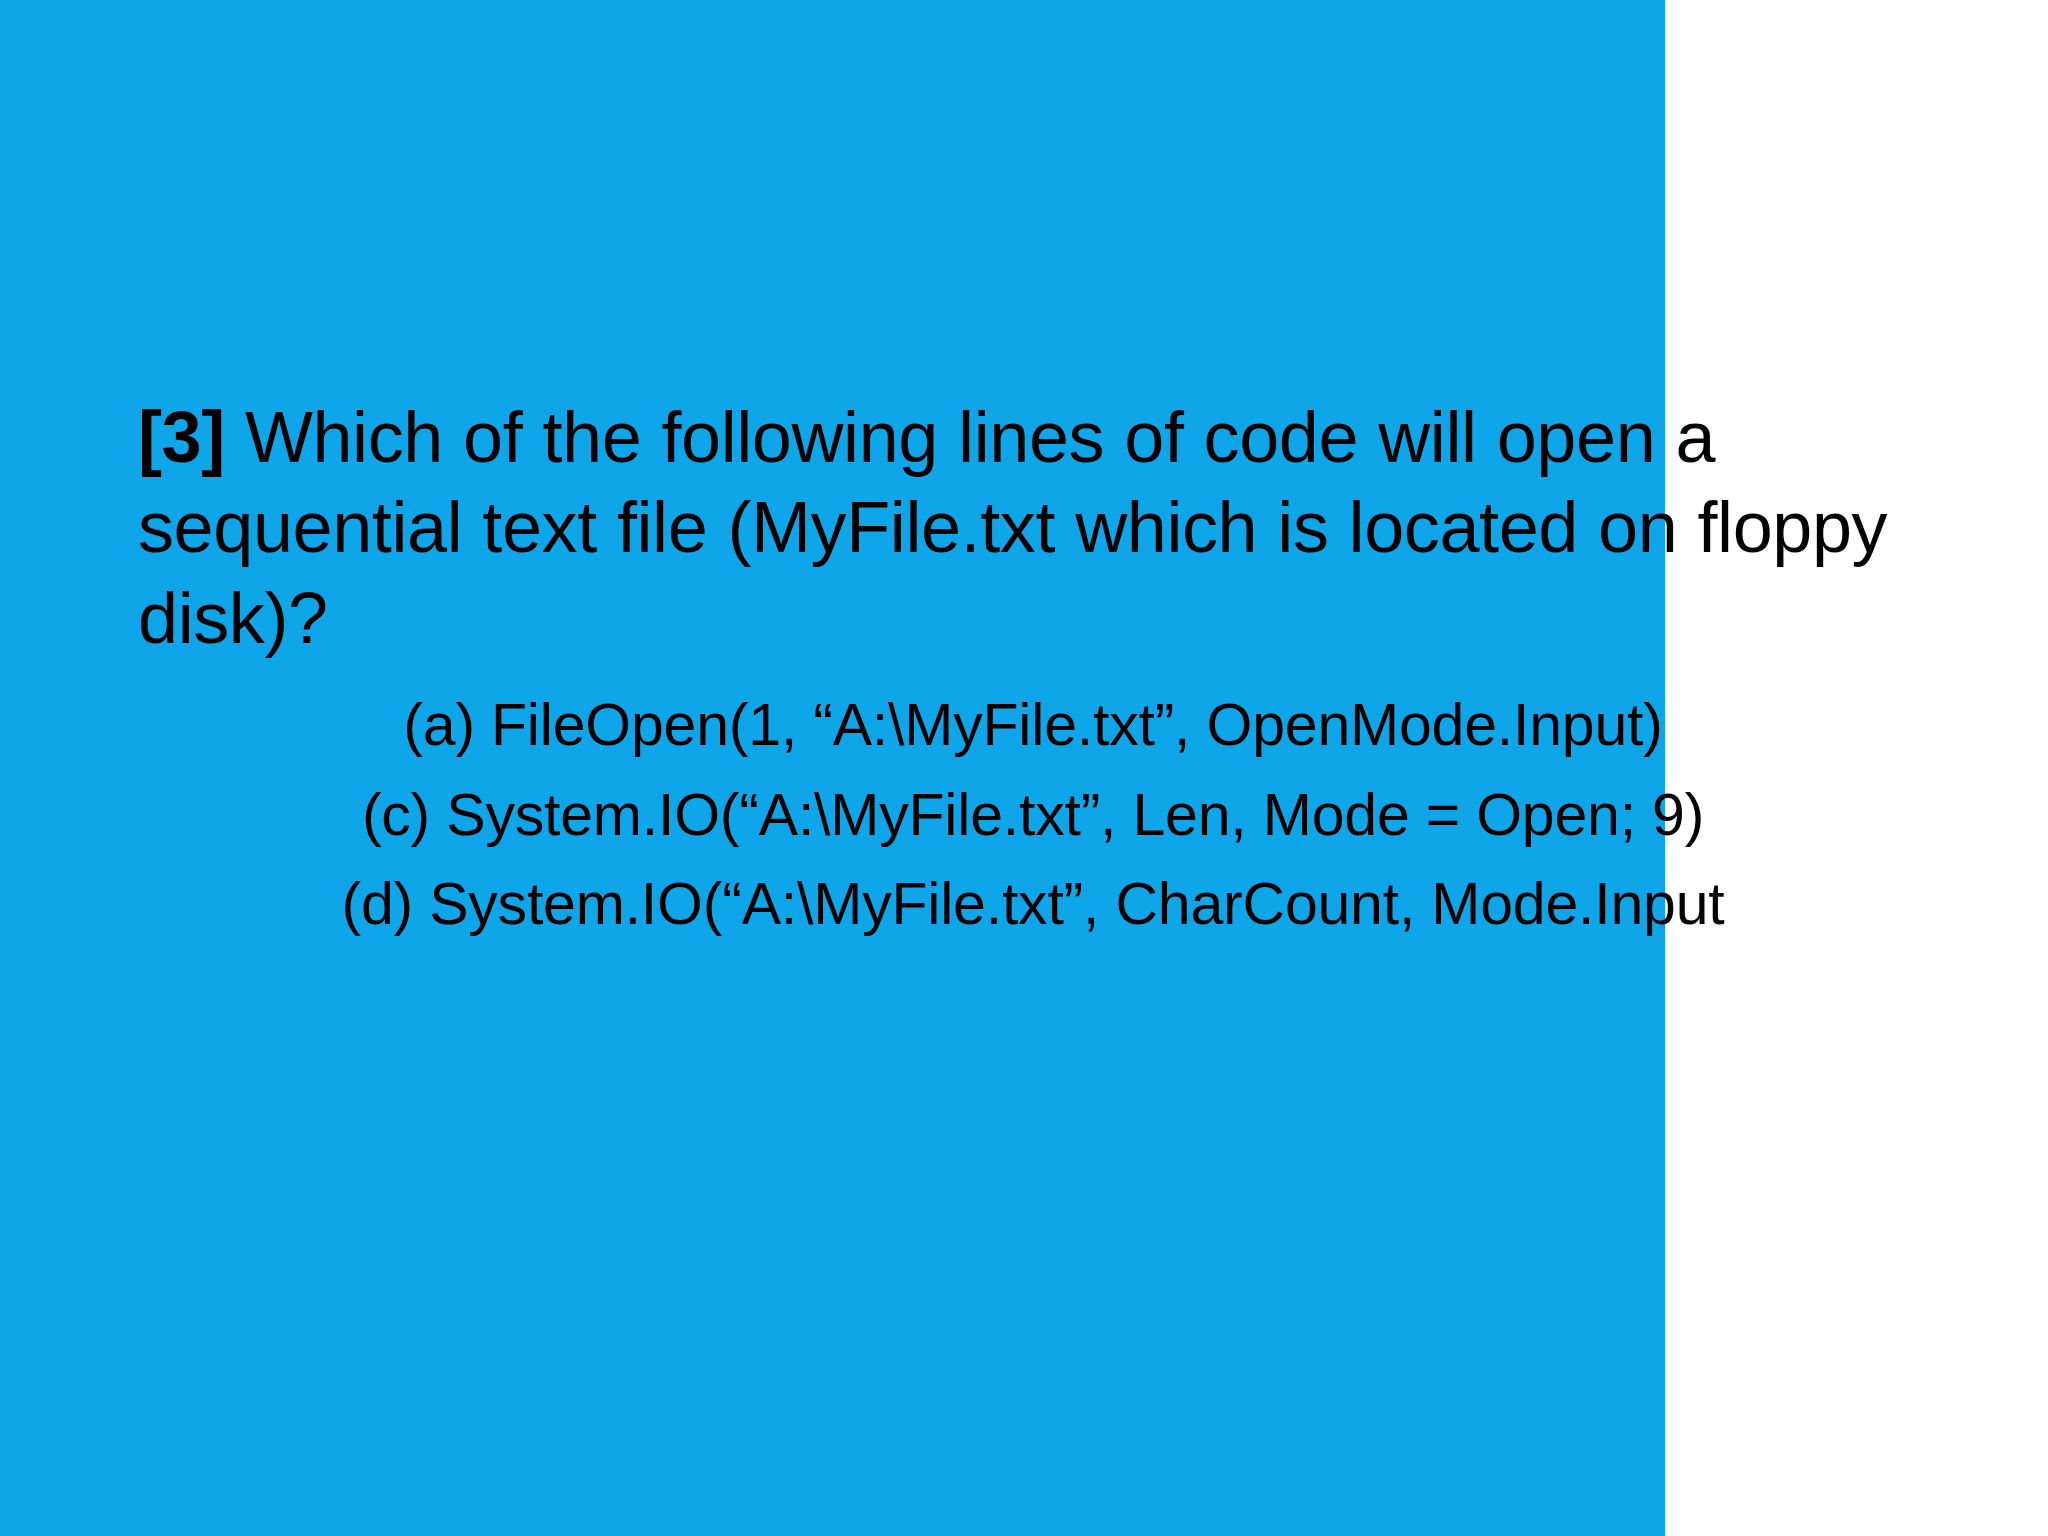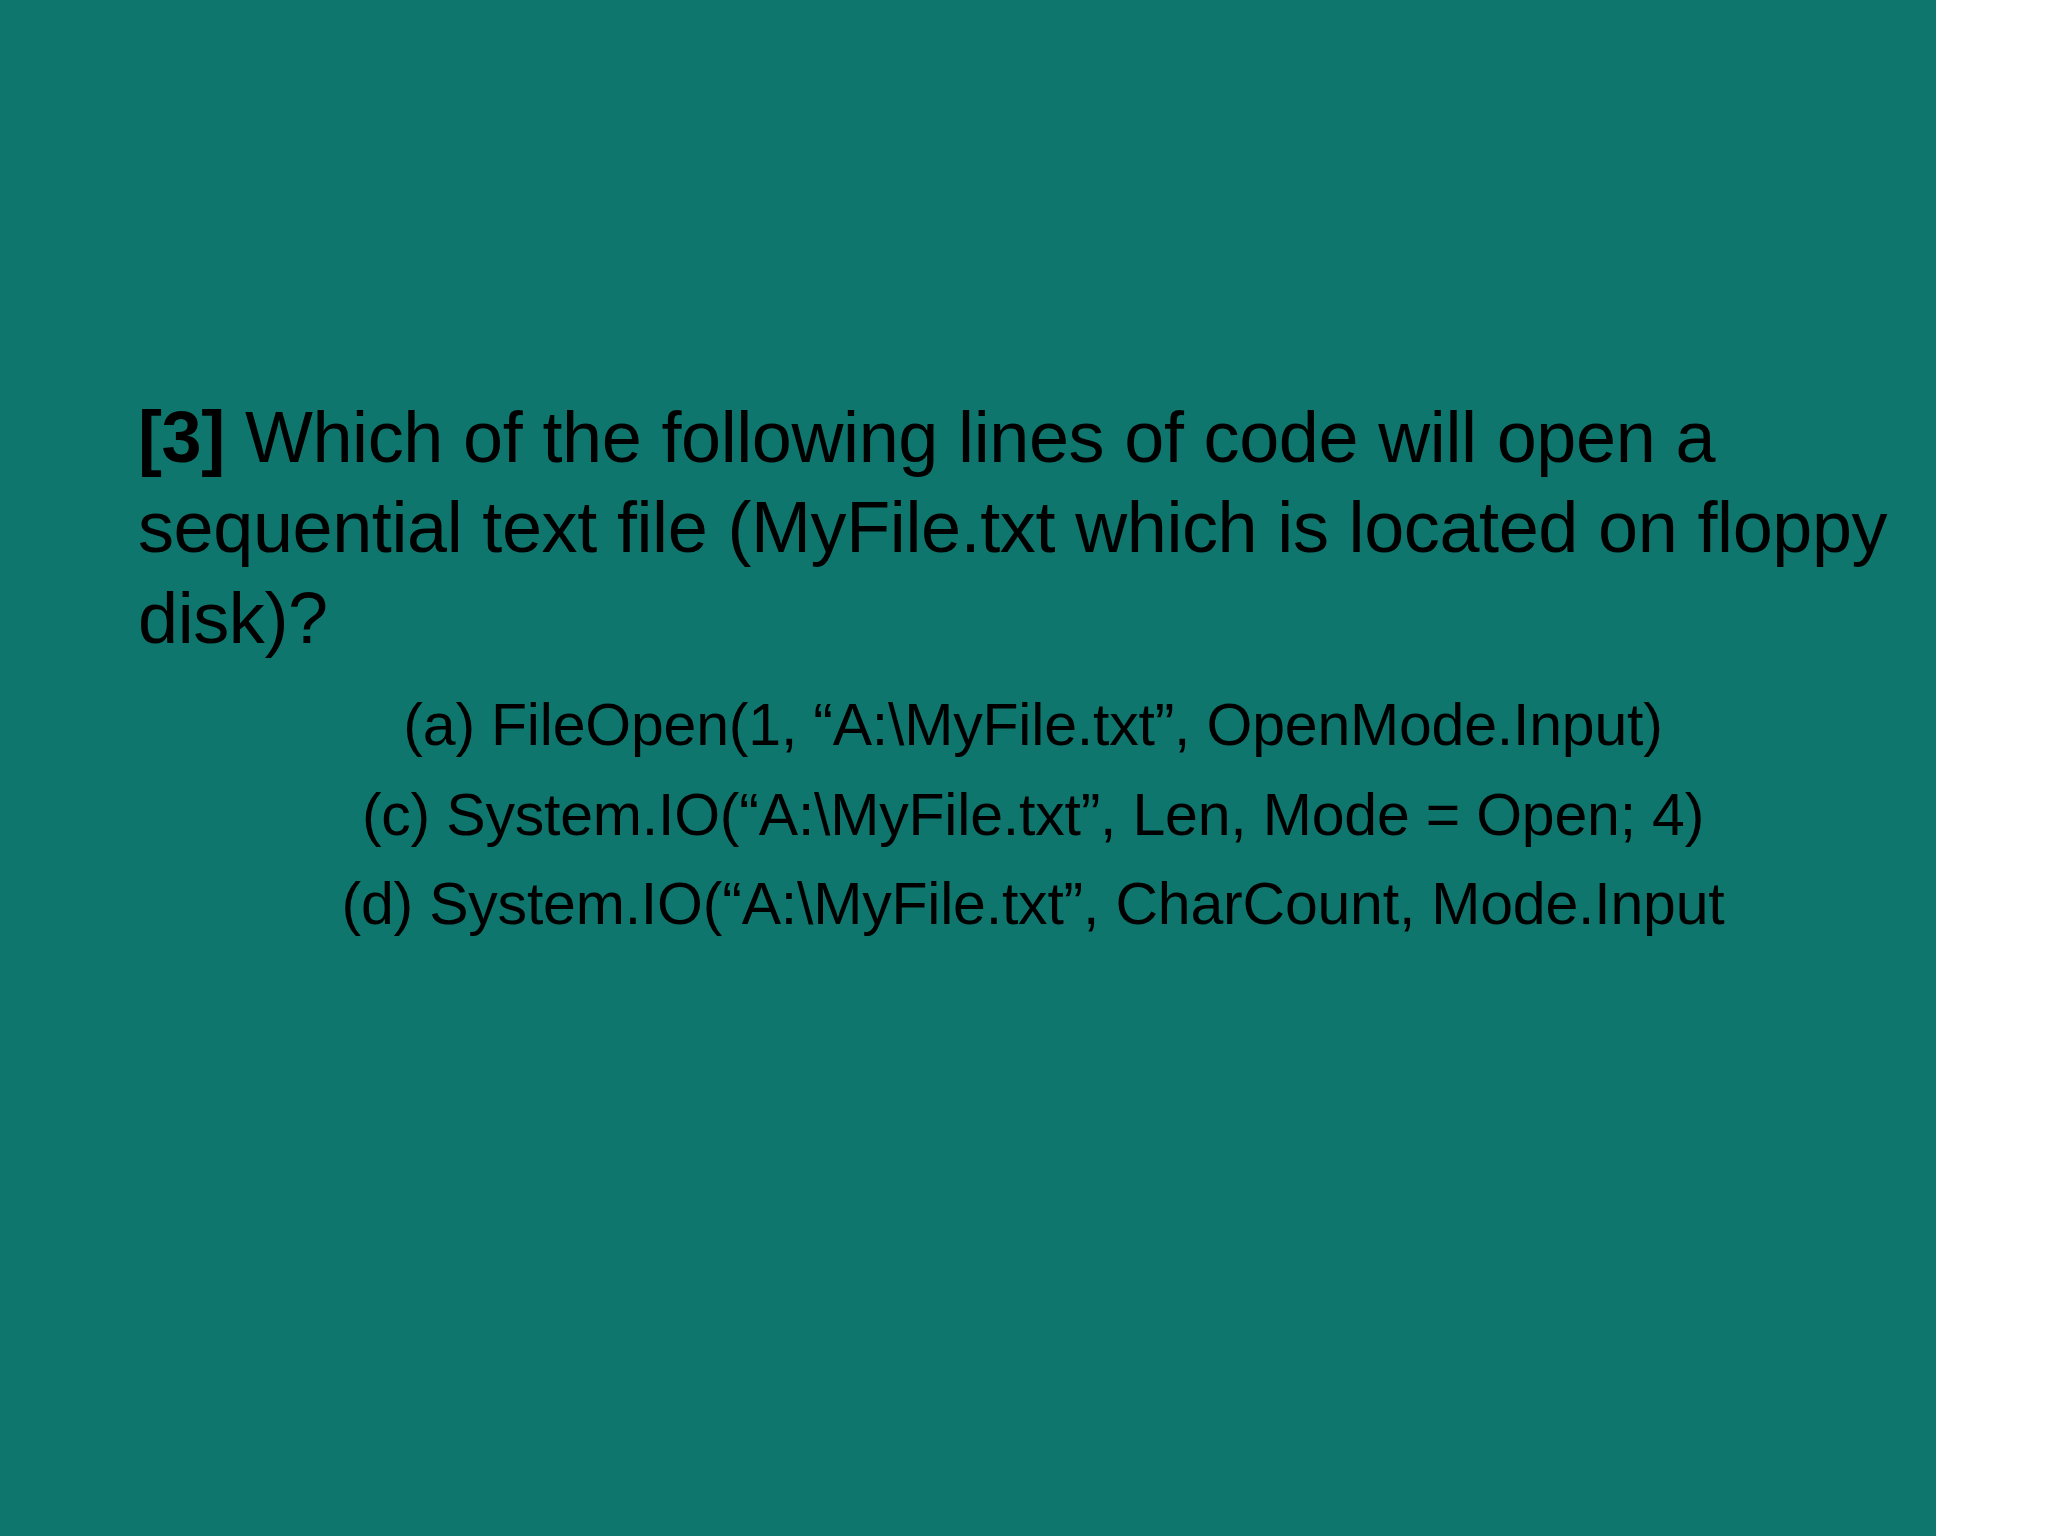--- a/index.html
+++ b/index.html
@@ -11,23 +11,23 @@
     width: 2048px;
     height: 1536px;
     overflow: hidden;
     font-family: "Liberation Sans", "DejaVu Sans", sans-serif;
     color: #000000;
     -webkit-font-smoothing: antialiased;
   }
 
   .slide {
     position: relative;
-    width: 1936px;
+    width: 1665px;
     height: 1536px;
-    background: #0f766e;
+    background: #0ea5e9;
     box-sizing: border-box;
   }
 
   .content-block {
     position: absolute;
     left: 138px;
     top: 392px;
     width: 1790px;
   }
 
@@ -63,19 +63,19 @@
 <body>
 
 <div class="slide">
 
   <div class="content-block">
 
     <div class="question"><span class="qnum">[3]</span><span> Which of the following lines of code will open a sequential text file (MyFile.txt which is located on floppy disk)?</span></div>
 
     <div class="options">
       <div class="option">(a) FileOpen(1, “A:\MyFile.txt”, OpenMode.Input)</div>
-      <div class="option">(c) System.IO(“A:\MyFile.txt”, Len, Mode = Open; 4)</div>
+      <div class="option">(c) System.IO(“A:\MyFile.txt”, Len, Mode = Open; 9)</div>
       <div class="option">(d) System.IO(“A:\MyFile.txt”, CharCount, Mode.Input</div>
     </div>
 
   </div>
 
 </div>
 
 </body></html>

